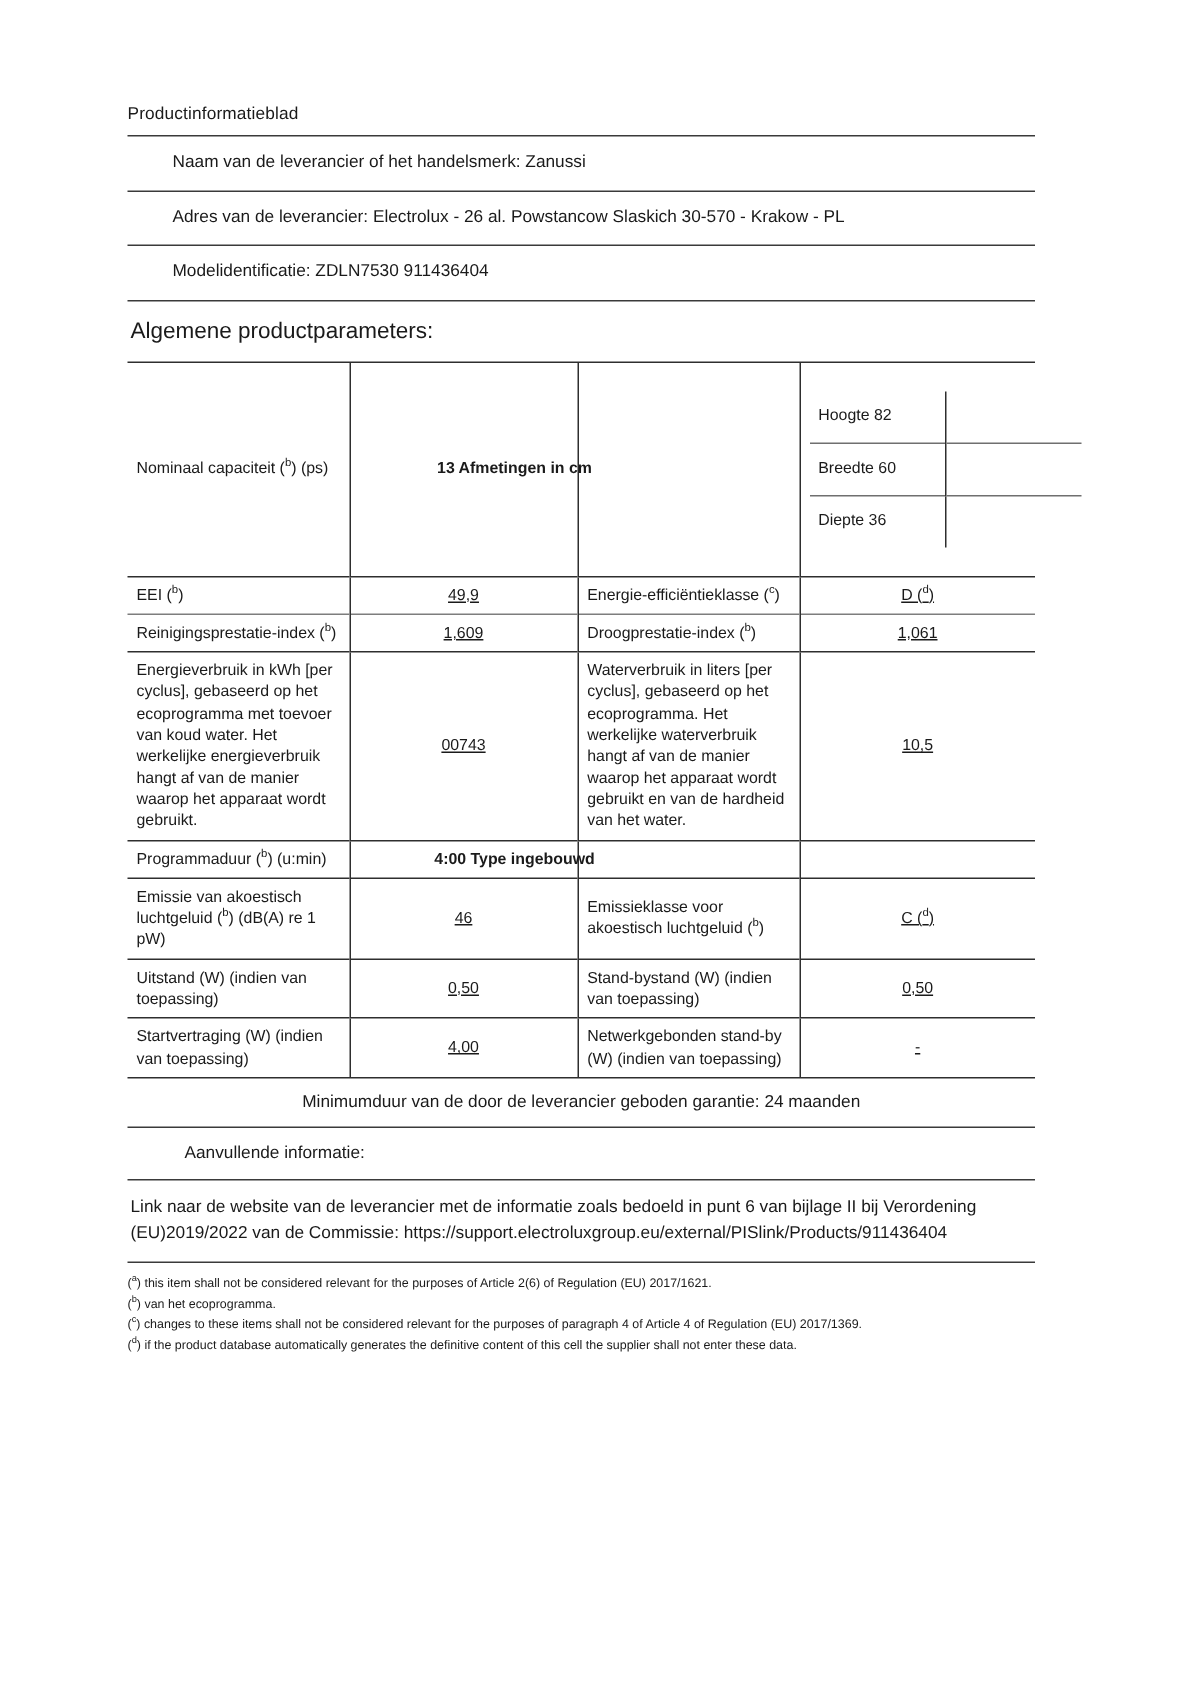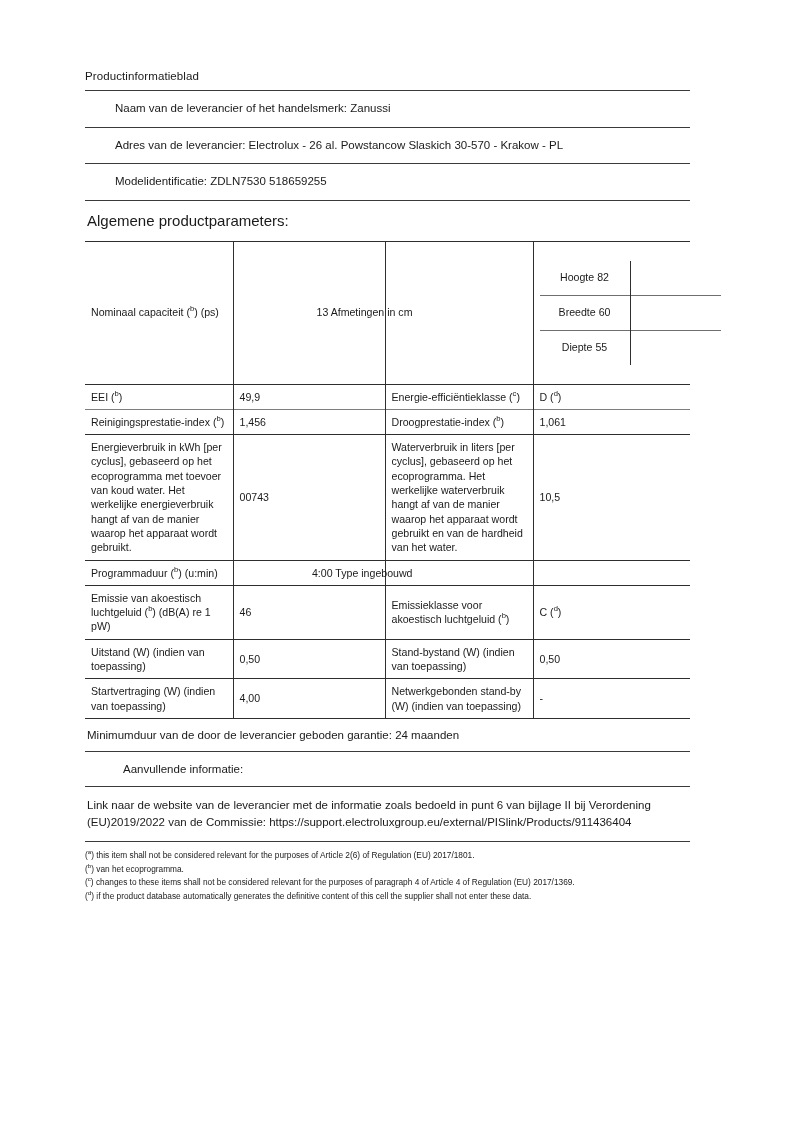--- a/index.html
+++ b/index.html
@@ -64,33 +64,35 @@
   .row-top-light > td {
     border-top: 1.1px solid #7d7d7d;
   }
   .row-bot-dark > td {
     border-bottom: 1.6px solid #2e2e2e;
   }
   .lbl {
     text-align: left;
   }
   .val {
-    text-align: left;
+    text-align: center;
+    text-decoration: underline;
   }
   sup.fn {
     font-size: 7.6px;
     vertical-align: super;
     line-height: 0;
   }
   
   .overflow-cell {
     position: relative;
     overflow: visible;
-    text-align: right;
+    text-align: center;
     white-space: nowrap;
+    font-weight: bold;
   }
   .overflow-cell .of-inner {
     position: relative;
     display: inline-block;
     white-space: nowrap;
     left: 34px;
     z-index: 3;
     background: transparent;
   }
   
@@ -100,41 +102,41 @@
   }
   table.dims {
     width: 100%;
     border-collapse: collapse;
     table-layout: fixed;
     font-size: 10.6px;
   }
   table.dims td {
     height: 30px;
     padding: 2px 6px;
-    text-align: center;
     border: none;
     line-height: 1.3;
   }
   table.dims tr + tr td {
     border-top: 1.1px solid #6f6f6f;
   }
   table.dims td.dim-label {
     width: 78px;
     border-right: 1.2px solid #2e2e2e;
   }
   table.dims td.dim-blank {
     width: 78px;
   }
   .dims-spacer {
     height: 14px;
   }
   
   .guarantee {
     font-size: 11.5px;
     padding: 10px 2px 10px 2px;
+    text-align: center;
   }
   .addinfo {
     font-size: 11.5px;
     padding: 11px 2px 11px 2px;
     margin-left: 36px;
   }
   .linkblock {
     font-size: 11.5px;
     padding: 10px 2px 11px 2px;
     line-height: 1.45;
@@ -164,21 +166,21 @@
 
   <div class="doc-title">Productinformatieblad</div>
 
   <div class="rule-dark"></div>
   <div class="info-line">Naam van de leverancier of het handelsmerk: Zanussi</div>
 
   <div class="rule-dark"></div>
   <div class="info-line">Adres van de leverancier: Electrolux - 26 al. Powstancow Slaskich 30-570 - Krakow - PL</div>
 
   <div class="rule-dark"></div>
-  <div class="info-line">Modelidentificatie: ZDLN7530 518659255</div>
+  <div class="info-line">Modelidentificatie: ZDLN7530 911436404</div>
 
   <div class="rule-dark"></div>
   <div class="section-label">Algemene productparameters:</div>
 
   <table class="params">
     <colgroup>
       <col style="width:148px">
       <col style="width:152px">
       <col style="width:148px">
       <col style="width:157px">
@@ -200,21 +202,21 @@
           <tbody>
                 <tr>
             <td class="dim-label">Hoogte 82</td>
             <td class="dim-blank"></td>
           </tr>
           <tr>
             <td class="dim-label">Breedte 60</td>
             <td class="dim-blank"></td>
           </tr>
           <tr>
-            <td class="dim-label">Diepte 55</td>
+            <td class="dim-label">Diepte 36</td>
             <td class="dim-blank"></td>
           </tr>
         </tbody>
             </table>
         <div class="dims-spacer"></div>
       </td>
     </tr>
 
     <tr class="row-top-dark">
       <td class="lbl nolb">
@@ -226,21 +228,21 @@
       </td>
       <td class="val">
         <span>D (</span><sup class="fn">d</sup><span>)</span>
       </td>
     </tr>
 
     <tr class="row-top-light">
       <td class="lbl nolb">
         <span>Reinigingsprestatie-index (</span><sup class="fn">b</sup><span>)</span>
       </td>
-      <td class="val">1,456</td>
+      <td class="val">1,609</td>
       <td class="lbl">
         <span>Droogprestatie-index (</span><sup class="fn">b</sup><span>)</span>
       </td>
       <td class="val">1,061</td>
     </tr>
 
     <tr class="row-top-dark">
       <td class="lbl nolb">Energieverbruik in kWh [per cyclus], gebaseerd op het ecoprogramma met toevoer van koud water. Het werkelijke energieverbruik hangt af van de manier waarop het apparaat wordt gebruikt.</td>
       <td class="val">00743</td>
       <td class="lbl">Waterverbruik in liters [per cyclus], gebaseerd op het ecoprogramma. Het werkelijke waterverbruik hangt af van de manier waarop het apparaat wordt gebruikt en van de hardheid van het water.</td>
@@ -294,21 +296,21 @@
 
   <div class="rule-dark"></div>
   <div class="linkblock">
     <span>Link naar de website van de leverancier met de informatie zoals bedoeld in punt 6 van bijlage II bij Verordening (EU)2019</span><span>/2022 van de Commissie: https://support.electroluxgroup.eu/external/PISlink/Products/911436404</span>
   </div>
 
   <div class="rule-dark"></div>
 
   <div class="footnotes">
     <div>
-      <span class="fn-mark">(<sup>a</sup>)</span><span> this item shall not be considered relevant for the purposes of Article 2(6) of Regulation (EU) 2017/1801.</span>
+      <span class="fn-mark">(<sup>a</sup>)</span><span> this item shall not be considered relevant for the purposes of Article 2(6) of Regulation (EU) 2017/1621.</span>
     </div>
     <div>
       <span class="fn-mark">(<sup>b</sup>)</span><span> van het ecoprogramma.</span>
     </div>
     <div>
       <span class="fn-mark">(<sup>c</sup>)</span><span> changes to these items shall not be considered relevant for the purposes of paragraph 4 of Article 4 of Regulation (EU) 2017/1369.</span>
     </div>
     <div>
       <span class="fn-mark">(<sup>d</sup>)</span><span> if the product database automatically generates the definitive content of this cell the supplier shall not enter these data.</span>
     </div>

